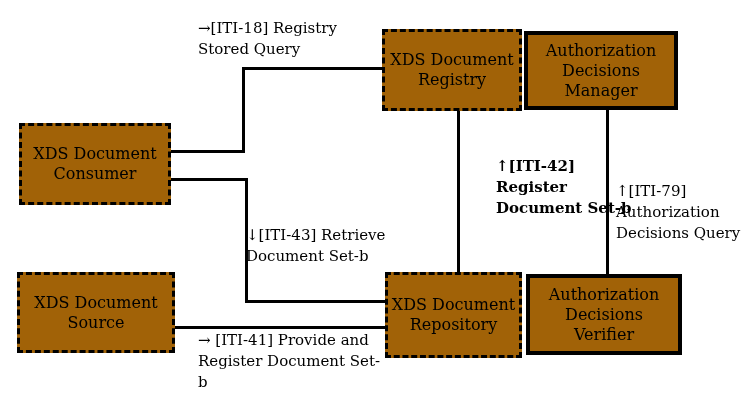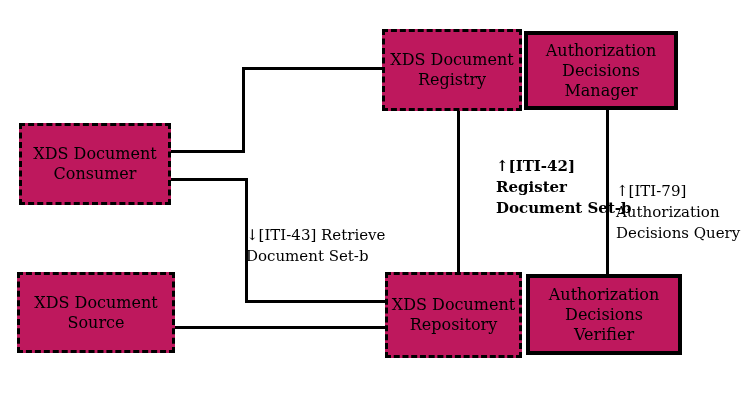--- a/index.html
+++ b/index.html
@@ -10,21 +10,21 @@
     color: #000000;
   }
   #canvas {
     position: relative;
     width: 752px; height: 403px;
     background: #ffffff;
     overflow: hidden;
   }
   .box {
     position: absolute;
-    background: #be185d;
+    background: #a16207;
     display: flex;
     align-items: center;
     justify-content: center;
     text-align: center;
     box-sizing: border-box;
     font-size: 16px;
     line-height: 20px;
     white-space: pre-line;
   }
   .box.dashed { border: 3px dashed #000000; }
@@ -102,21 +102,25 @@
   <div class="box dashed" id="box-repository">
     <span>XDS Document
 Repository</span>
   </div>
   <div class="box solid" id="box-verifier">
     <span>Authorization
 Decisions
 Verifier</span>
   </div>
 
+  <div class="edge-label" id="lbl-iti18">→[ITI-18] Registry
+Stored Query</div>
   <div class="edge-label" id="lbl-iti42">↑[ITI-42] Register
 Document Set-b</div>
   <div class="edge-label" id="lbl-iti79">↑[ITI-79]
 Authorization
 Decisions Query</div>
   <div class="edge-label" id="lbl-iti43">↓[ITI-43] Retrieve
 Document Set-b</div>
+  <div class="edge-label" id="lbl-iti41">→ [ITI-41] Provide and
+Register Document Set-b</div>
 
 </div>
 
 </body></html>

